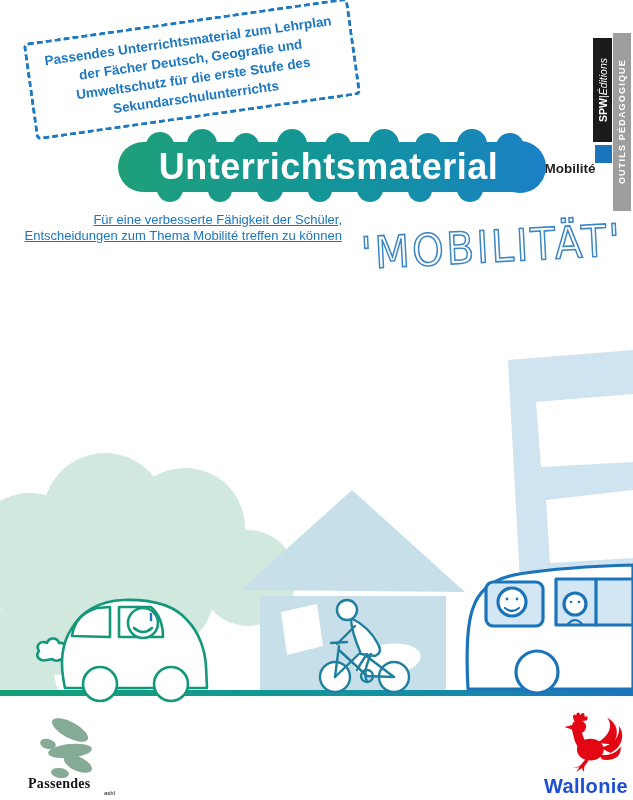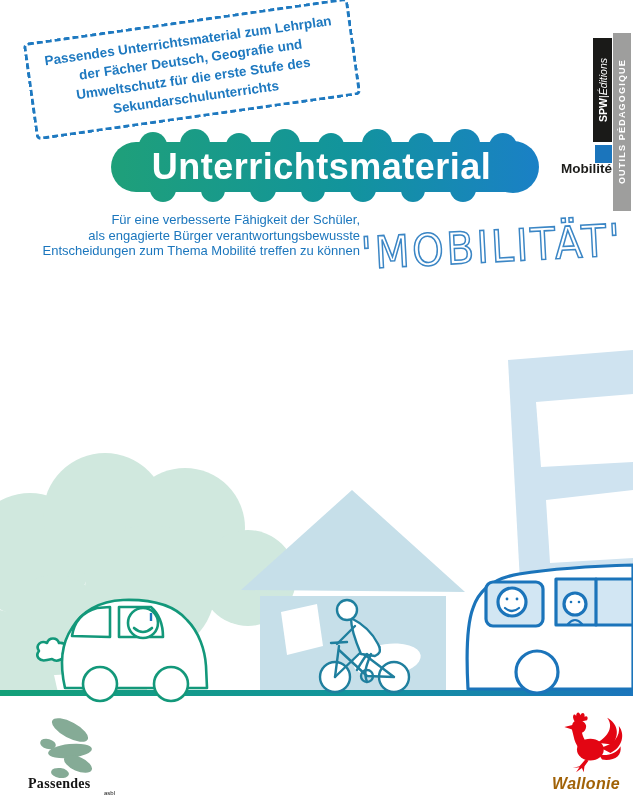--- a/index.html
+++ b/index.html
@@ -17,45 +17,45 @@
             display:flex;align-items:center;justify-content:center;}
   .gray-bar span{writing-mode:vertical-rl;transform:rotate(180deg);color:#fff;
                  font-size:9px;font-weight:700;letter-spacing:1.2px;white-space:nowrap;}
   .spw-box{left:593px;top:38px;width:19px;height:104px;background:#1a1a18;
            display:flex;align-items:center;justify-content:center;}
   .spw-box .v{writing-mode:vertical-rl;transform:rotate(180deg);color:#fff;font-size:10.5px;white-space:nowrap;}
   .spw-box b{font-weight:700;}
   .spw-box .sep{margin:0 3px;font-weight:300;}
   .spw-box i{font-style:italic;font-weight:400;}
   .blue-square{left:595px;top:145px;width:17px;height:18px;background:#1b75bc;}
-  .mobilite{left:528px;top:161px;width:84px;text-align:right;font-size:13.5px;font-weight:700;color:#1d1d1b;}
-
-  
-  .banner{left:103px;top:128px;width:437px;height:76px;}
+  .mobilite{left:528px;top:161px;width:84px;text-align:center;font-size:13.5px;font-weight:700;color:#1d1d1b;}
+
+  
+  .banner{left:110px;top:128px;width:437px;height:76px;}
   .banner svg{position:absolute;left:0;top:0;}
   .banner .t{position:absolute;left:0;top:13px;width:100%;height:52px;display:flex;
              align-items:center;justify-content:center;color:#fff;font-size:36px;font-weight:700;
              letter-spacing:0.5px;}
 
   
-  .intro{left:28px;top:212px;width:332px;text-align:right;color:#1b76bd;font-size:13px;line-height:15.5px;}
+  .intro{left:10px;top:212px;width:332px;text-align:right;color:#1b76bd;font-size:13px;line-height:15.5px;text-decoration:underline;}
 
   
   .headline{left:352px;top:200px;}
 
   
   .ground{left:0;top:690px;width:633px;height:6px;
           background:linear-gradient(90deg,#14a078 0%,#12949c 55%,#1b75bc 100%);}
 
   
   .empreintes-name{left:28px;top:776px;width:100px;font-family:"Liberation Serif",serif;
                    font-weight:700;font-size:14px;color:#151515;letter-spacing:0.3px;}
   .empreintes-sub{left:104px;top:790px;font-size:6px;color:#151515;}
-  .wallonie-name{left:540px;top:775px;width:92px;text-align:center;font-size:16px;
-                 font-weight:600;color:#a16207;letter-spacing:0.3px;font-style:italic;}
+  .wallonie-name{left:540px;top:775px;width:92px;text-align:center;font-size:20px;
+                 font-weight:600;color:#1d4ed8;letter-spacing:0.3px;}
 </style>
 </head>
 <body>
 
 <div class="page">
 
   <svg class="abs" style="left:0;top:440px" width="300" height="255" viewBox="0 0 300 255">
     <g fill="#d0e8de">
       <circle cx="30" cy="115" r="62"></circle>
       <circle cx="105" cy="75" r="62"></circle>
@@ -177,21 +177,20 @@
         <circle cx="260" cy="61" r="13"></circle>
           <circle cx="310" cy="62" r="12"></circle>
         <circle cx="360" cy="61" r="13"></circle>
       </g>
     </svg>
     <div class="t">Unterrichtsmaterial</div>
   </div>
 
   <div class="abs intro">
     <div>Für eine verbesserte Fähigkeit der Schüler,</div>
-    <div>als engagierte Bürger verantwortungsbewusste</div>
     <div>Entscheidungen  zum Thema Mobilité treffen zu können</div>
   </div>
 
   <svg class="abs headline" width="281" height="95" viewBox="0 0 281 95">
     <text x="140" y="62" text-anchor="middle" font-size="44" letter-spacing="3" textLength="262" lengthAdjust="spacingAndGlyphs" fill="none" stroke="#3b86c5" stroke-width="1.6" font-family="DejaVu Sans, sans-serif" transform="rotate(-3 140 48)">'MOBILITÄT'</text>
   </svg>
 
   <svg class="abs" style="left:18px;top:716px" width="110" height="62" viewBox="0 0 110 62">
     <g fill="#85ab96">
       <ellipse cx="52" cy="14" rx="20" ry="8" transform="rotate(28 52 14)"></ellipse>

